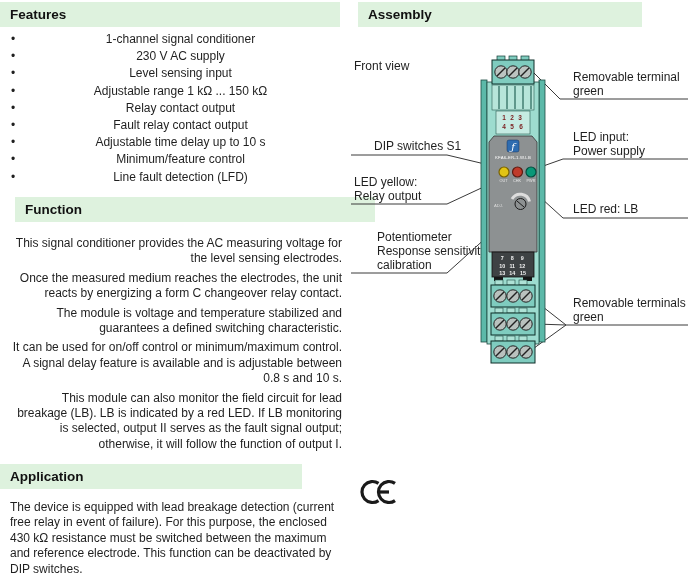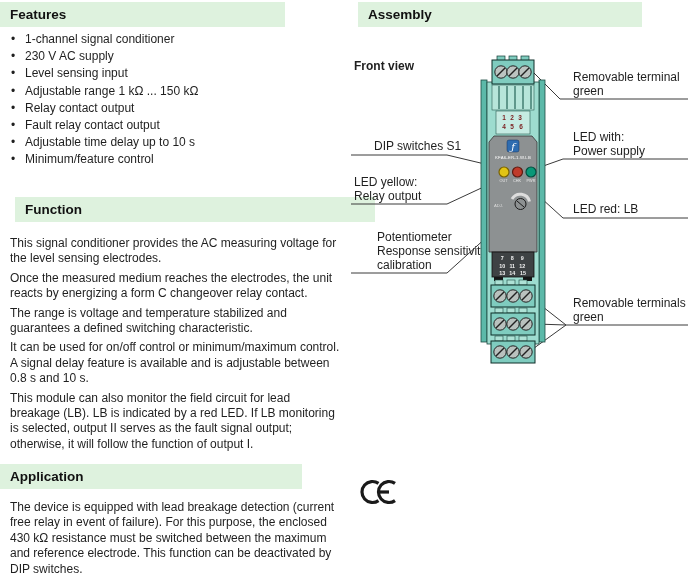--- a/index.html
+++ b/index.html
@@ -4,39 +4,39 @@
 <style>
   html,body{margin:0;padding:0;background:#fff;}
   .page{
     position:relative;width:688px;height:578px;background:#ffffff;
     font-family:"Liberation Sans", sans-serif;color:#1f1f1f;overflow:hidden;
   }
   .secbar{
     position:absolute;background:#def2de;height:25px;display:flex;align-items:center;
   }
   .secbar .sectitle{font-size:13.5px;font-weight:bold;color:#111;padding-left:10px;}
-  .bar-features{top:2px;left:0;width:285px;}
+  .bar-features{top:2px;left:0;width:340px;}
   .bar-function{top:197px;left:15px;width:360px;}
   .bar-application{top:464px;left:0;width:302px;}
   .bar-assembly{top:2px;left:358px;width:284px;}
   ul.features{
     position:absolute;top:31px;left:10px;margin:0;padding:0;list-style:none;width:326px;
   }
   ul.features li{
-    position:relative;padding-left:15px;font-size:12px;line-height:17.2px;
+    position:relative;padding-left:15px;font-size:12px;line-height:17.2px;text-align:center;
   }
   ul.features li::before{content:"•";position:absolute;left:1px;top:0;}
   .paras{position:absolute;left:10px;width:332px;}
-  .paras-function{top:236px;}
+  .paras-function{top:236px;text-align:right;}
   .paras-application{top:500px;}
   .paras p{margin:0 0 4px 0;font-size:12px;line-height:15.4px;}
   .label{
     position:absolute;font-size:12px;line-height:14px;white-space:nowrap;color:#1f1f1f;
   }
-  .label.bold{font-weight:bold;}
+  .label.bold{font-weight:normal;}
   svg.diagram{position:absolute;left:344px;top:40px;}
   .callout-line{stroke:#3a3a3a;stroke-width:1;fill:none;}
 </style>
 </head>
 <body>
 
 <div class="page">
 
   <div class="secbar bar-features">
     <span class="sectitle">Features</span>
@@ -53,26 +53,27 @@
 
   <ul class="features">
     <li>1-channel signal conditioner</li>
     <li>230 V AC supply</li>
     <li>Level sensing input</li>
     <li>Adjustable range 1 kΩ ... 150 kΩ</li>
     <li>Relay contact output</li>
     <li>Fault relay contact output</li>
     <li>Adjustable time delay up to 10 s</li>
     <li>Minimum/feature control</li>
+    <li>Line fault detection (LFD)</li>
   </ul>
 
   <div class="paras paras-function">
     <p>This signal conditioner provides the AC measuring voltage for the level sensing electrodes.</p>
     <p>Once the measured medium reaches the electrodes, the unit reacts by energizing a form C changeover relay contact.</p>
-    <p>The range is voltage and temperature stabilized and guarantees a defined switching characteristic.</p>
+    <p>The module is voltage and temperature stabilized and guarantees a defined switching characteristic.</p>
     <p>It can be used for on/off control or minimum/maximum control. A signal delay feature is available and is adjustable between 0.8 s and 10 s.</p>
     <p>This module can also monitor the field circuit for lead breakage (LB). LB is indicated by a red LED. If LB monitoring is selected, output II serves as the fault signal output; otherwise, it will follow the function of output I.</p>
   </div>
 
   <div class="paras paras-application">
     <p>The device is equipped with lead breakage detection (current free relay in event of failure). For this purpose, the enclosed 430 kΩ resistance must be switched between the maximum and reference electrode. This function can be deactivated by DIP switches.</p>
   </div>
 
   <div class="label bold" style="left:354px;top:59px;">Front view</div>
 
@@ -88,21 +89,21 @@
     <div>Response sensitivity</div>
     <div>calibration</div>
   </div>
 
   <div class="label" style="left:573px;top:70px;">
     <div>Removable terminal</div>
     <div>green</div>
   </div>
 
   <div class="label" style="left:573px;top:130px;">
-    <div>LED with:</div>
+    <div>LED input:</div>
     <div>Power supply</div>
   </div>
 
   <div class="label" style="left:573px;top:202px;">LED red: LB</div>
 
   <div class="label" style="left:573px;top:296px;">
     <div>Removable terminals</div>
     <div>green</div>
   </div>
 

